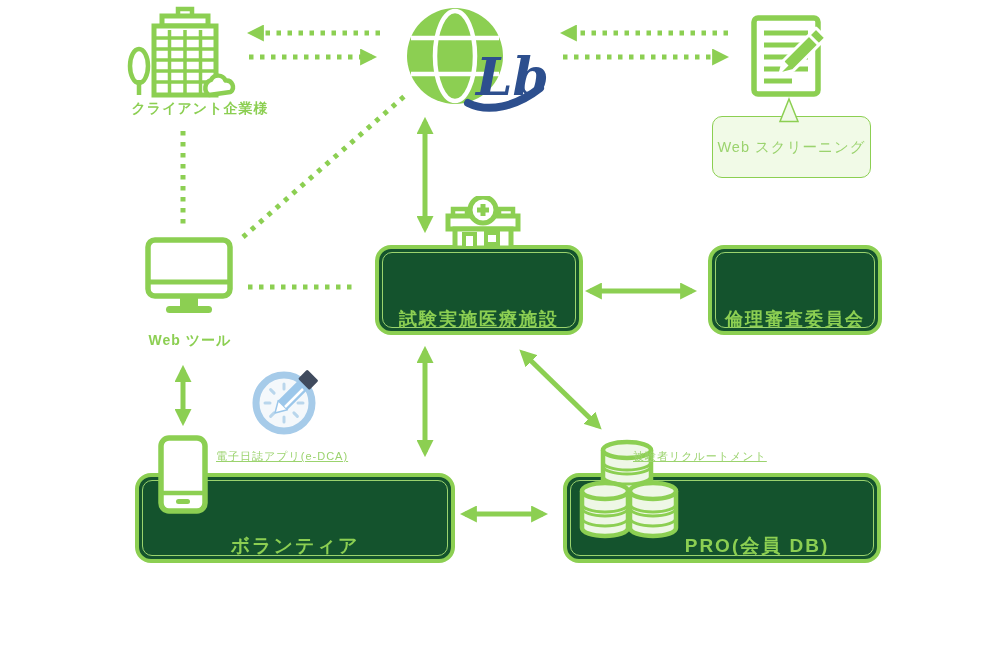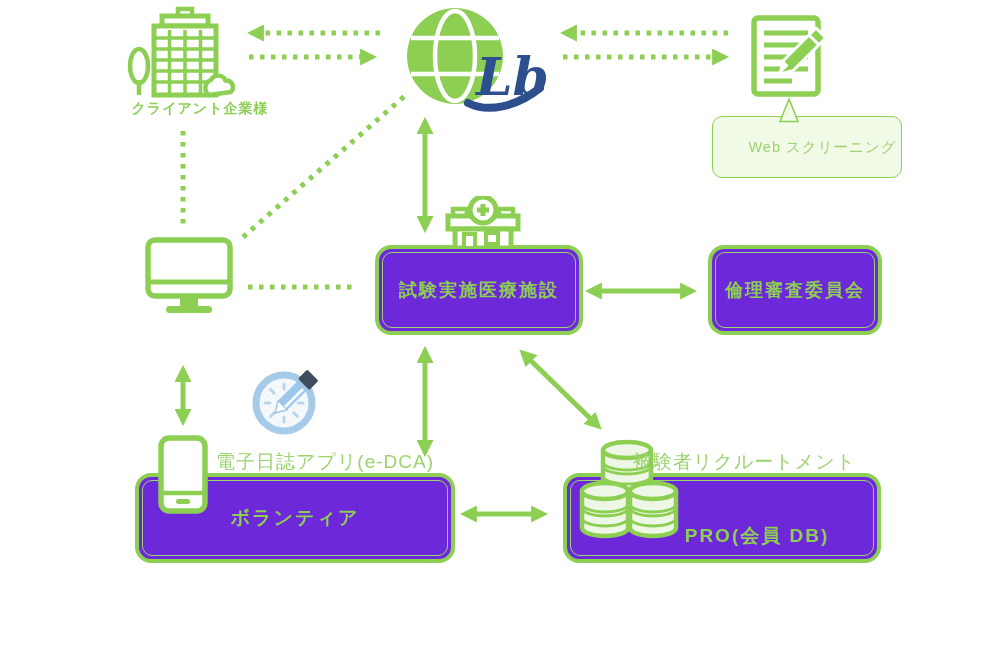--- a/index.html
+++ b/index.html
@@ -10,50 +10,50 @@
   }
   html,body{margin:0;padding:0;background:#fff;}
   .canvas{
     position:relative;width:1000px;height:645px;background:#ffffff;
     overflow:hidden;font-family:"Liberation Sans",sans-serif;
   }
   svg{display:block;}
   .overlay{position:absolute;left:0;top:0;z-index:4;pointer-events:none;}
   .icon{position:absolute;z-index:5;}
   .node-box{
-    position:absolute;z-index:2;background:#6d28d9;
+    position:absolute;z-index:2;background:#14532d;
     border:4px solid var(--g);border-radius:16px;
-    display:flex;align-items:center;justify-content:center;
+    display:flex;align-items:flex-end;justify-content:center;
   }
   .node-box::before{
     content:"";position:absolute;inset:3px;
     border:1.5px solid var(--g-soft);border-radius:10px;
   }
   .box-label{
     color:var(--g);font-weight:bold;letter-spacing:2px;
     position:relative;z-index:1;white-space:nowrap;
   }
   .free-label{
     position:absolute;z-index:6;color:var(--g);
     white-space:nowrap;
   }
   .free-label.bold{font-weight:bold;font-size:14px;letter-spacing:1px;}
-  .free-label.small{font-size:19px;color:var(--g-soft);letter-spacing:1px;}
+  .free-label.small{font-size:11px;color:var(--g-soft);letter-spacing:1px;text-decoration:underline;}
   .callout{
     position:absolute;z-index:2;background:var(--g-fill);
     border:1.5px solid var(--g);border-radius:10px;
     display:flex;align-items:center;justify-content:center;
   }
   .callout-label{color:var(--g-soft);font-size:14.5px;letter-spacing:1px;white-space:nowrap;}
   
   #box-facility {left:375px;top:245px;width:200px;height:82px;}
   #box-ethics   {left:708px;top:245px;width:166px;height:82px;}
   #box-volunteer{left:135px;top:473px;width:312px;height:82px;}
   #box-pro      {left:563px;top:473px;width:310px;height:82px;}
-  #callout-screening{left:712px;top:116px;width:157px;height:60px;padding-left:31px;}
+  #callout-screening{left:712px;top:116px;width:157px;height:60px;}
   #box-facility .box-label{font-size:18px;}
   #box-ethics .box-label{font-size:18px;}
   #box-volunteer .box-label{font-size:19px;}
   #box-pro .box-label{font-size:19px;margin-left:70px;margin-top:36px;}
   #lbl-client {left:118px;top:100px;width:164px;text-align:center;}
   #lbl-webtool{left:132px;top:332px;width:116px;text-align:center;}
   #lbl-ediary {left:216px;top:449px;}
   #lbl-recruit{left:633px;top:449px;}
 </style>
 </head>
@@ -71,20 +71,21 @@
     <span class="box-label">倫理審査委員会</span>
   </div>
   <div class="node-box" id="box-pro">
     <span class="box-label">PRO(会員 DB)</span>
   </div>
   <div class="callout" id="callout-screening">
     <span class="callout-label">Web スクリーニング</span>
   </div>
 
   <div class="free-label bold" id="lbl-client">クライアント企業様</div>
+  <div class="free-label bold" id="lbl-webtool">Web ツール</div>
   <div class="free-label small" id="lbl-ediary">電子日誌アプリ(e-DCA)</div>
   <div class="free-label small" id="lbl-recruit">被験者リクルートメント</div>
 
   <svg class="overlay" width="1000" height="645" viewBox="0 0 1000 645">
     <defs>
       <marker id="ah" viewBox="0 0 10 10" refX="7" refY="5" markerWidth="3.4" markerHeight="3.4" orient="auto-start-reverse">
         <path d="M0,0 L10,5 L0,10 z" fill="#8ccf52"></path>
       </marker>
     </defs>
 

